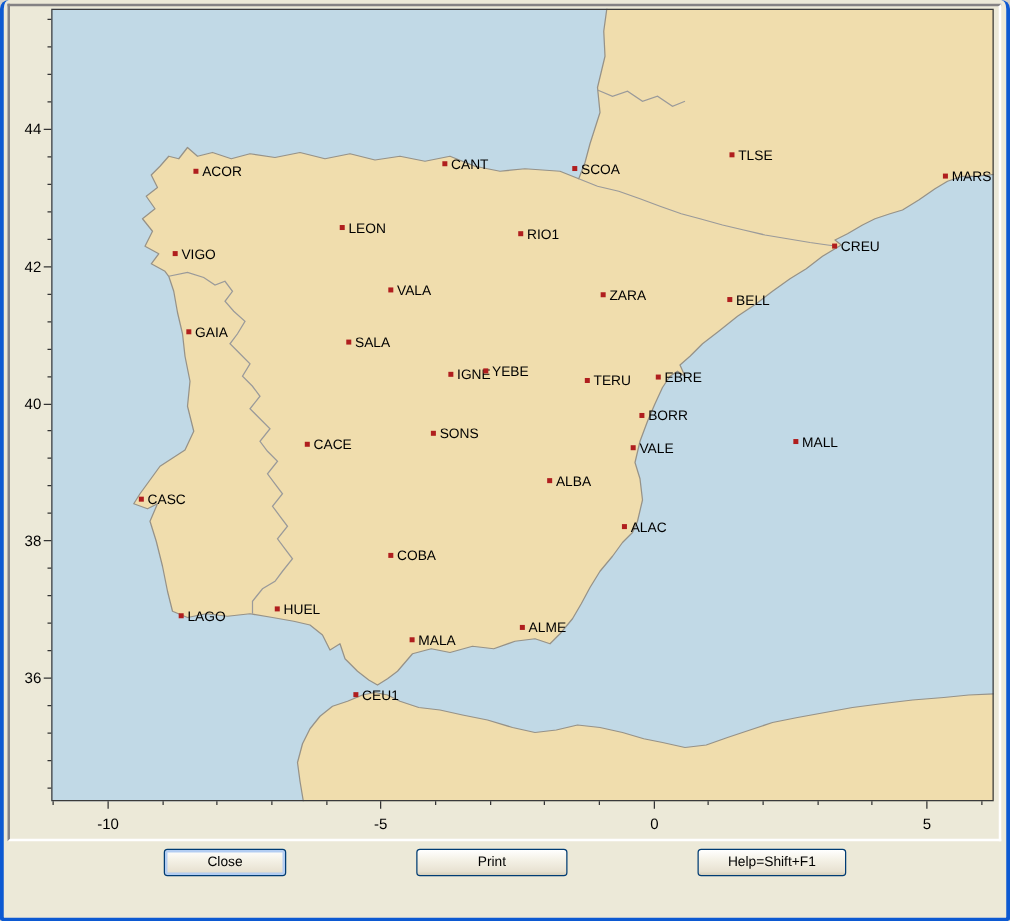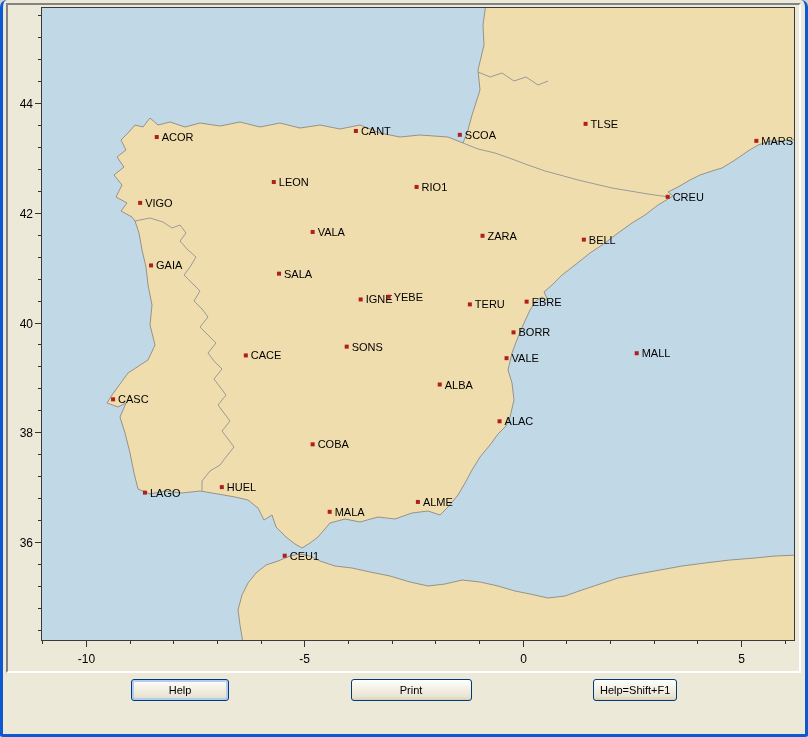--- a/index.html
+++ b/index.html
@@ -56,21 +56,21 @@
   }
   .xp-btn {
     height:22px;
     font:11px "Liberation Sans","DejaVu Sans",sans-serif; color:#000;
     border:1px solid #003c74; border-radius:3px;
     background:linear-gradient(180deg,#ffffff,#f4f1e6 40%,#e8e2d2 85%,#d6cfba);
     cursor:default;
   }
   .btn-close { width:98px; box-shadow:inset 0 0 0 2px #b3cdf2; }
   .btn-print { width:121px; }
-  .btn-help  { width:84px; }
+  .btn-help  { width:119px; }
 </style>
 </head>
 <body>
 
 <div class="window">
 
 
   <div class="client">
 
     <div class="map-widget">
@@ -206,19 +206,19 @@
           <rect x="319.6786" y="504.81875000000014" width="4" height="4" fill="#b01e1e"></rect>
           <text x="326.6786" y="510.81875000000014" font-size="11" fill="#000000">MALA</text>
           <rect x="407.892" y="494.9412500000002" width="4" height="4" fill="#b01e1e"></rect>
           <text x="414.892" y="500.9412500000002" font-size="11" fill="#000000">ALME</text>
           <rect x="274.69849999999997" y="548.71875" width="4" height="4" fill="#b01e1e"></rect>
           <text x="281.69849999999997" y="554.71875" font-size="11" fill="#000000">CEU1</text>
         </svg>
     </div>
 
     <div class="button-row">
-      <button class="xp-btn btn-close">Help</button>
+      <button class="xp-btn btn-close">Close</button>
       <button class="xp-btn btn-print">Print</button>
       <button class="xp-btn btn-help">Help=Shift+F1</button>
     </div>
 
   </div>
 </div>
 
 </body></html>

